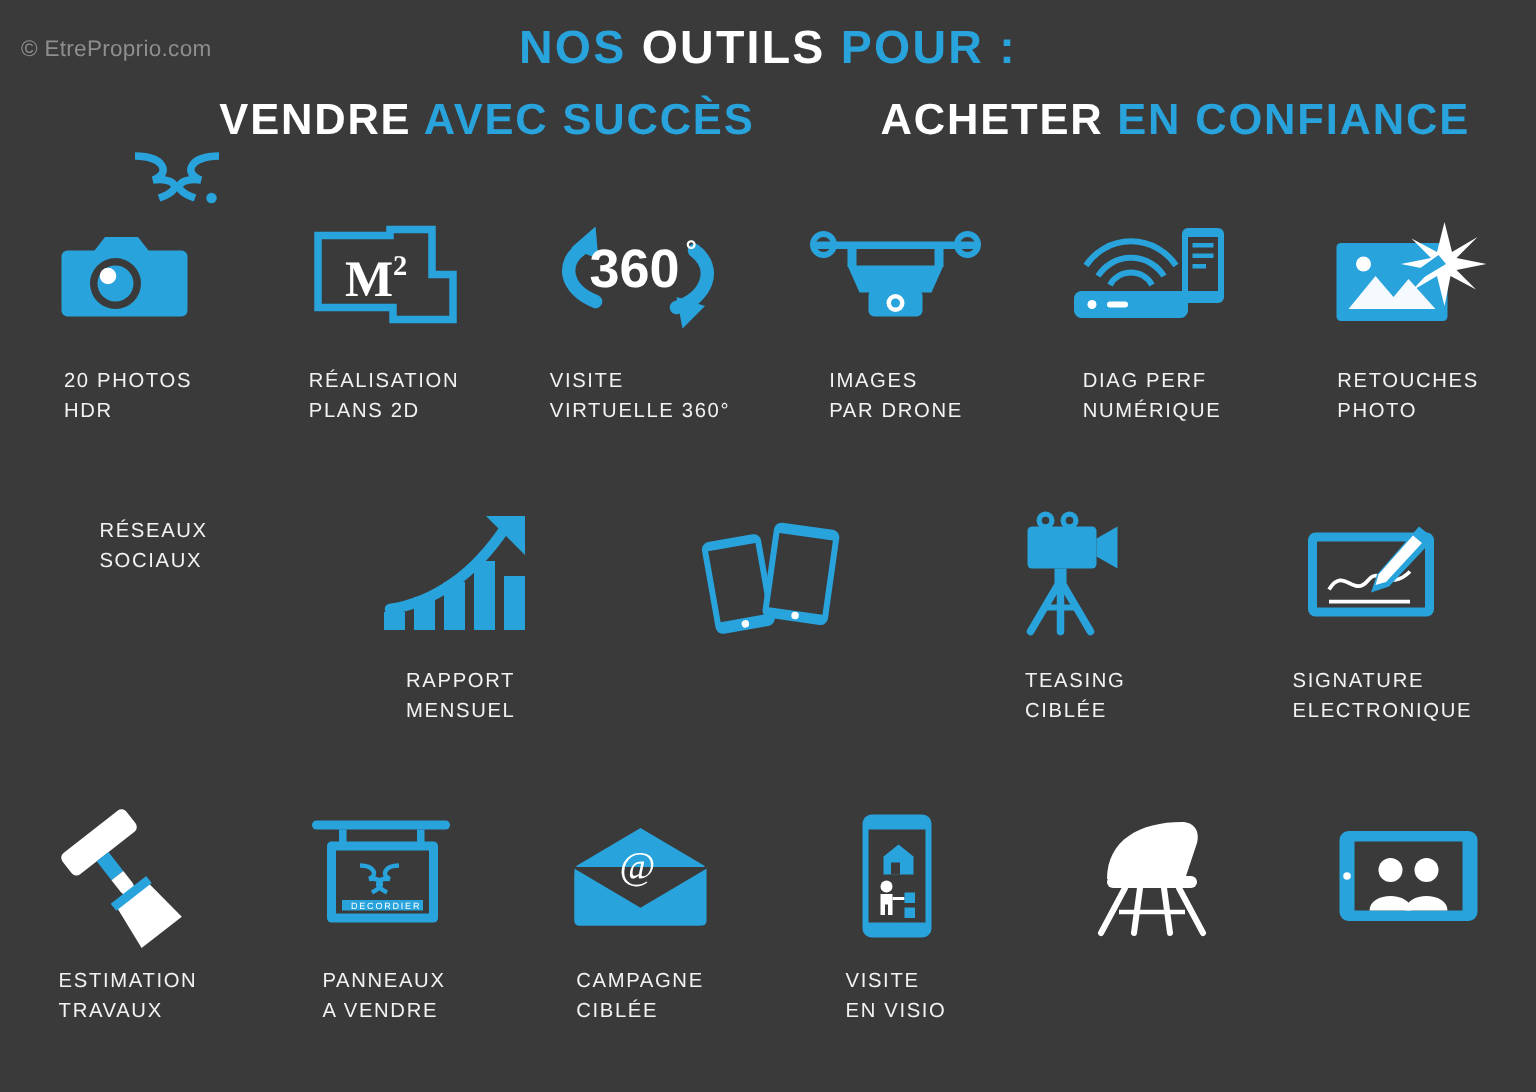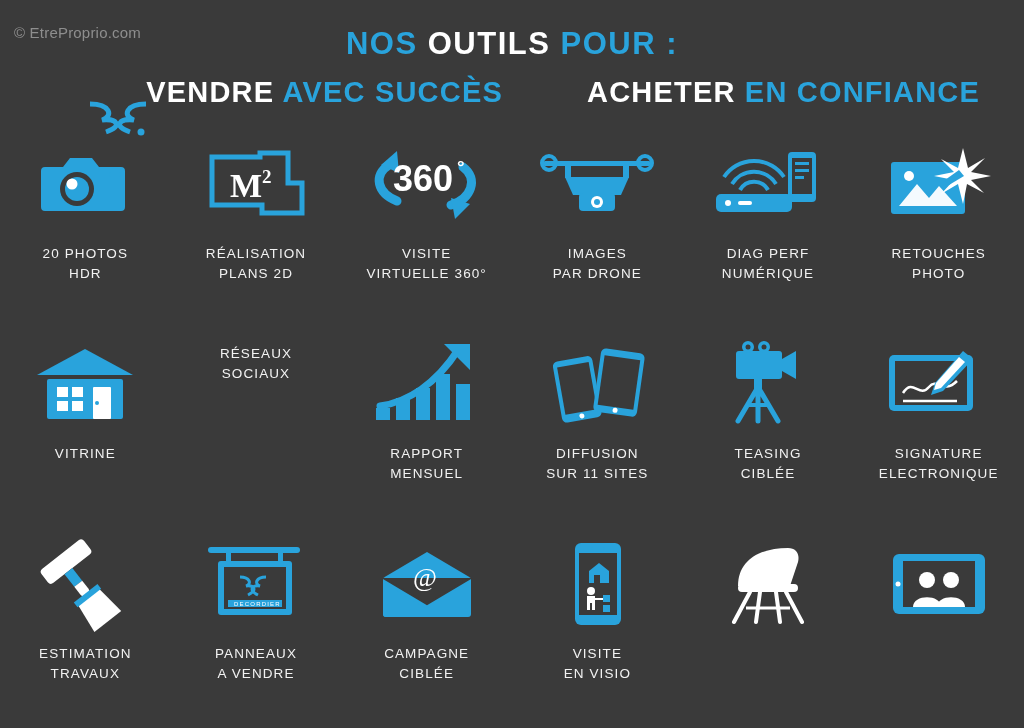--- a/index.html
+++ b/index.html
@@ -19,21 +19,21 @@
     position: absolute;
     top: 24px;
     left: 14px;
     font-size: 15px;
     color: #8e8e8e;
     letter-spacing: 0.2px;
     font-family: "Liberation Sans", sans-serif;
   }
   .title {
     text-align: center;
-    padding-top: 26px;
+    padding-top: 14px;
     font-size: 31px;
     font-weight: bold;
     letter-spacing: 1.5px;
   }
   .title .blue { color: #29a3dc; }
   .title .white { color: #ffffff; }
 
   .subtitles {
     display: flex;
     margin-top: 14px;
@@ -79,21 +79,20 @@
   .icon-box {
     height: 96px;
     width: 140px;
     display: flex;
     align-items: center;
     justify-content: center;
     margin-top: 4px;
   }
   .caption {
     margin-top: 12px;
-    text-align: center;
     font-size: 13.5px;
     letter-spacing: 1.1px;
     line-height: 1.45;
     color: #f2f2f2;
   }
   .blue-fill { fill: #29a3dc; }
   .white-fill { fill: #ffffff; }
   .blue-stroke { stroke: #29a3dc; fill: none; }
   .white-stroke { stroke: #ffffff; fill: none; }
   svg { display: block; overflow: visible; }
@@ -229,38 +228,20 @@
       </div>
       <div class="caption">
         <div>RETOUCHES</div>
         <div>PHOTO</div>
       </div>
     </div>
   </div>
 
   <div class="row">
 
-    <div class="cell">
-      <div class="icon-box">
-        <svg width="104" height="78" viewBox="0 0 104 78">
-          <path class="blue-fill" d="M52 4 L100 30 H4 Z"></path>
-          <rect class="blue-fill" x="14" y="34" width="76" height="40" rx="2"></rect>
-          <rect x="24" y="42" width="26" height="24" fill="#3a3a3a"></rect>
-          <rect class="white-fill" x="24" y="42" width="26" height="24"></rect>
-          <rect class="blue-fill" x="35" y="42" width="4" height="24"></rect>
-          <rect class="blue-fill" x="24" y="52" width="26" height="4"></rect>
-          <rect class="white-fill" x="60" y="42" width="18" height="32" rx="1"></rect>
-          <circle class="blue-fill" cx="64" cy="58" r="2"></circle>
-        </svg>
-      </div>
-      <div class="caption">
-        <div>VITRINE</div>
-        <div></div>
-      </div>
-    </div>
 
     <div class="cell">
       <div class="caption">
         <div>RÉSEAUX</div>
         <div>SOCIAUX</div>
       </div>
     </div>
 
     <div class="cell">
       <div class="icon-box">
@@ -287,24 +268,20 @@
             <rect class="blue-fill" x="12" y="14" width="40" height="62" rx="5"></rect>
             <rect x="16" y="20" width="32" height="48" fill="#3a3a3a"></rect>
             <circle class="white-fill" cx="32" cy="72" r="2.5"></circle>
           </g>
           <g transform="rotate(8 70 38)">
             <rect class="blue-fill" x="52" y="6" width="44" height="64" rx="5"></rect>
             <rect x="56" y="13" width="36" height="50" fill="#3a3a3a"></rect>
             <circle class="white-fill" cx="74" cy="66" r="2.5"></circle>
           </g>
         </svg>
-      </div>
-      <div class="caption">
-        <div>DIFFUSION</div>
-        <div>SUR 11 SITES</div>
       </div>
     </div>
 
     <div class="cell">
       <div class="icon-box">
         <svg width="104" height="86" viewBox="0 0 104 86">
           <rect class="blue-fill" x="20" y="10" width="46" height="28" rx="3"></rect>
           <path class="blue-fill" d="M66 18 l14 -8 v28 l-14 -8 z"></path>
           <circle class="blue-fill" cx="32" cy="6" r="6"></circle>
           <circle cx="32" cy="6" r="2.5" fill="#3a3a3a"></circle>

